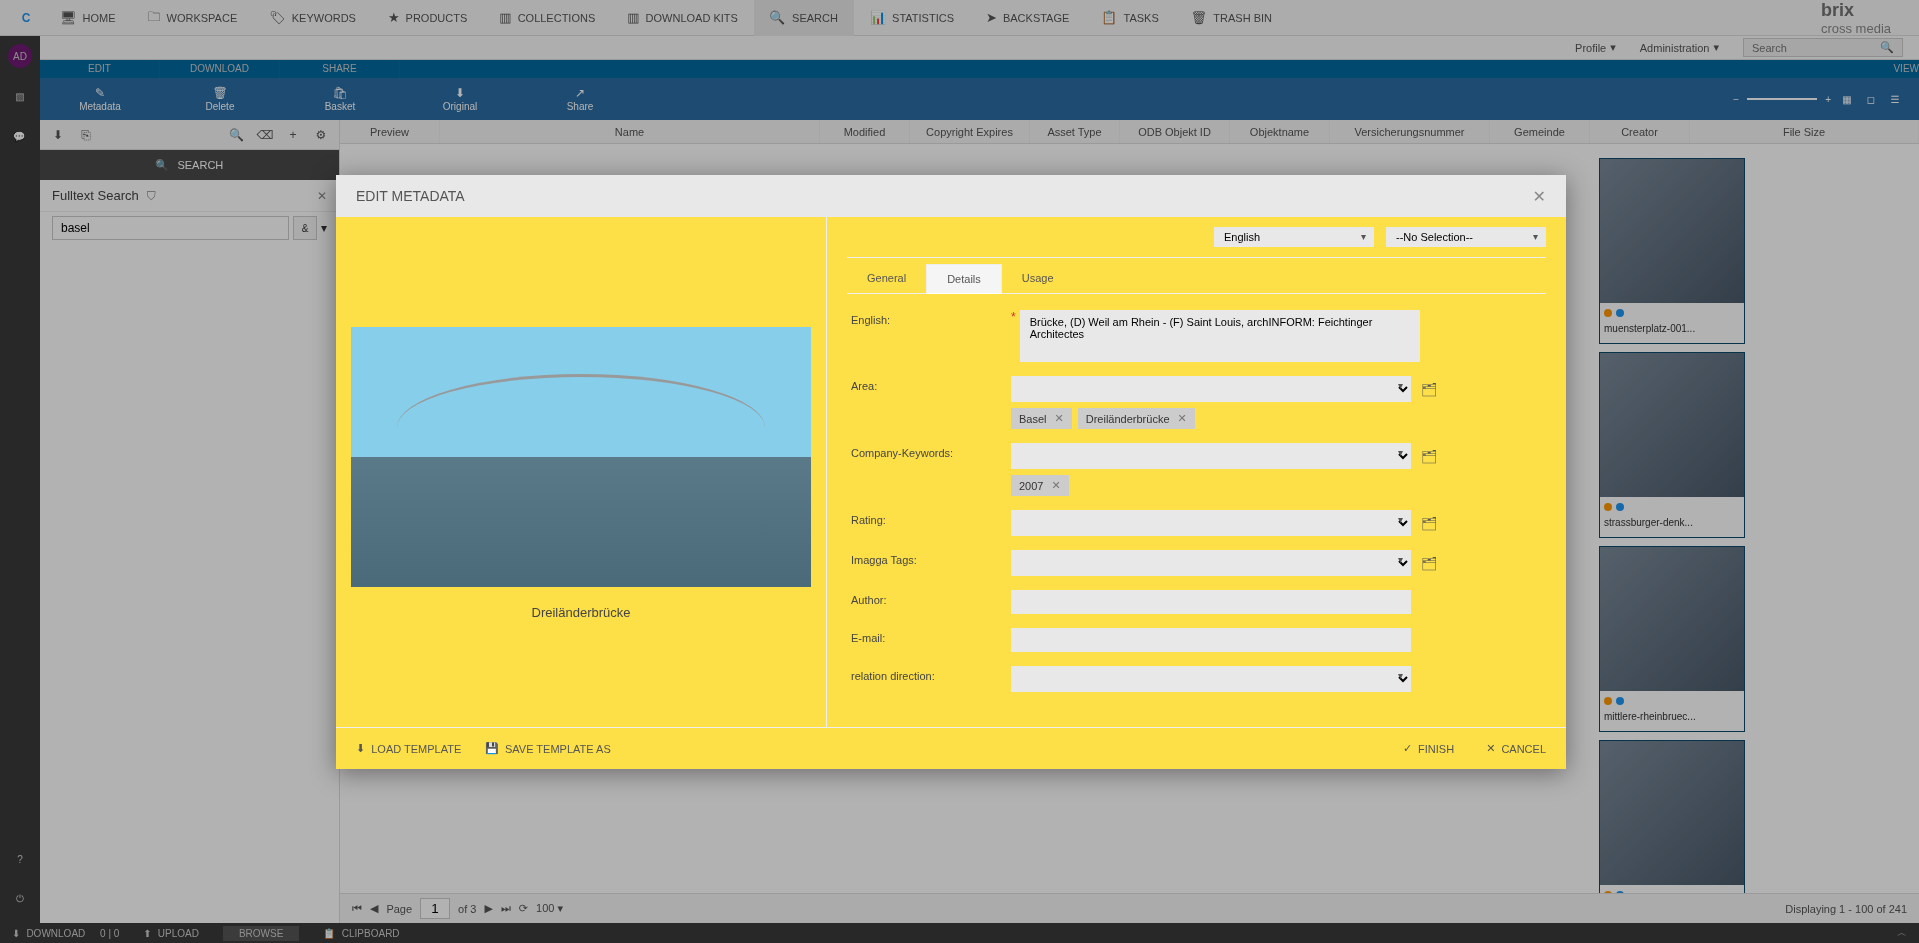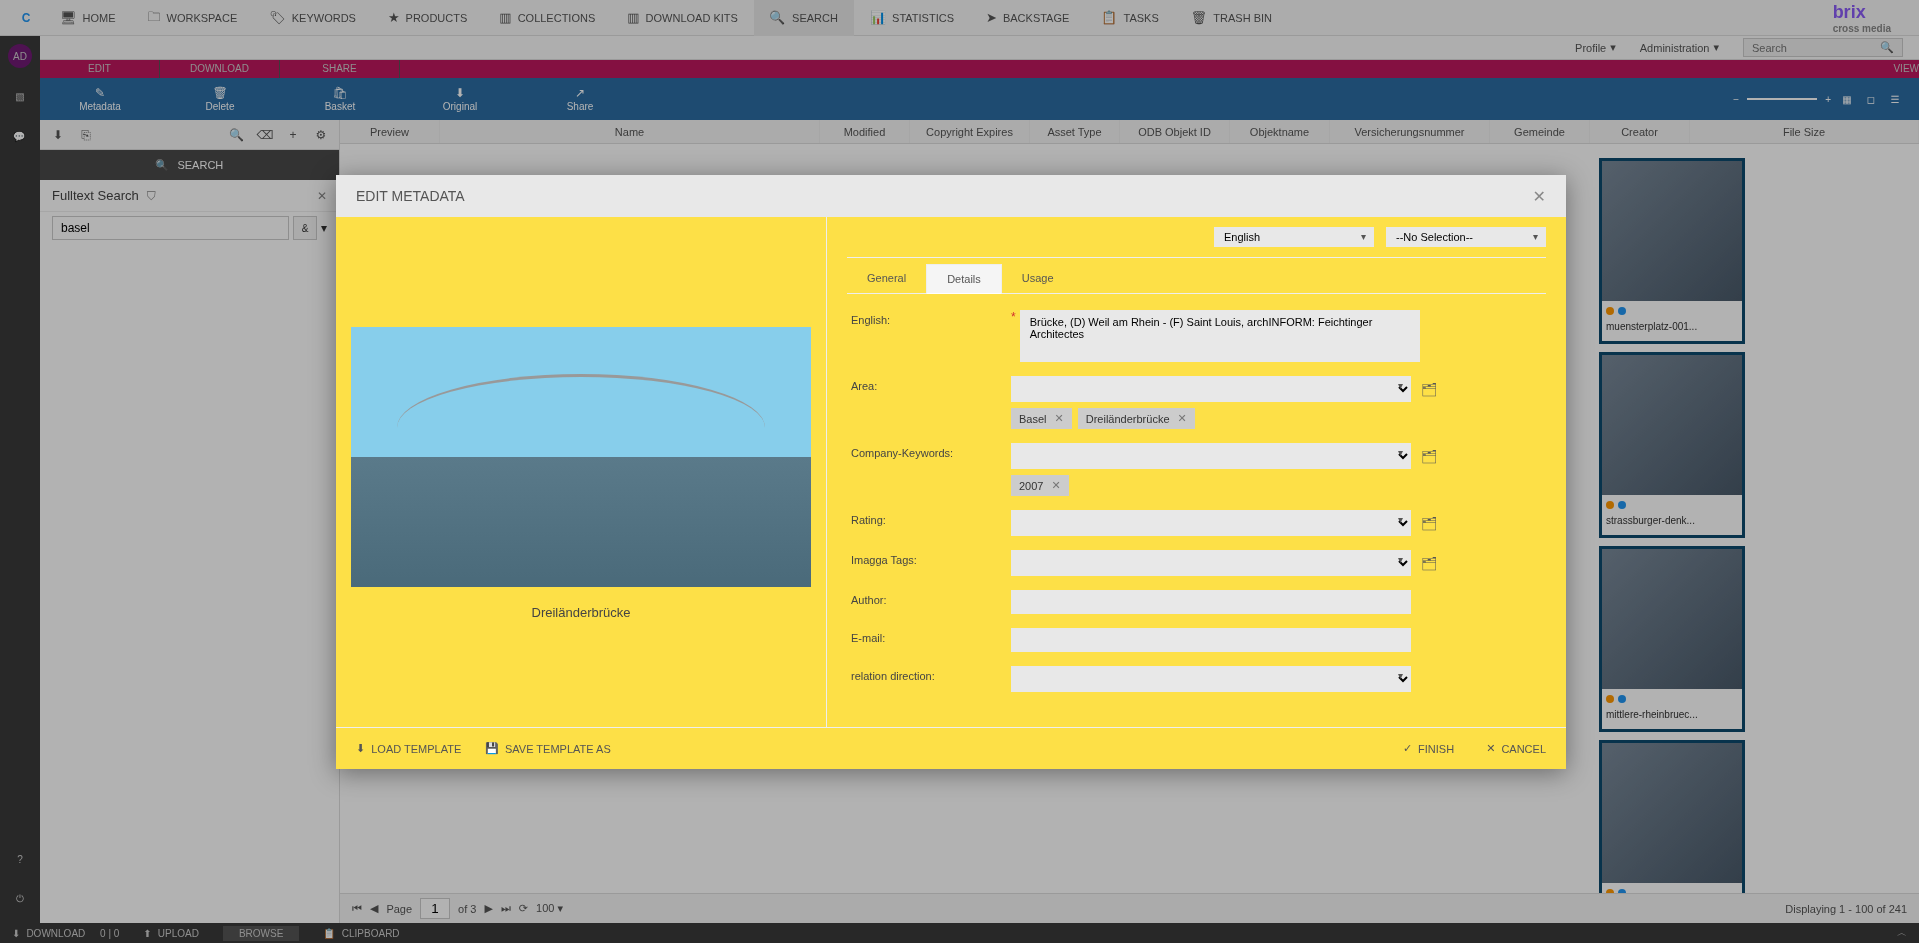--- a/index.html
+++ b/index.html
@@ -7,36 +7,36 @@
 
 .overlay { position: absolute; top: 0; left: 0; right: 0; bottom: 0; background: rgba(0,0,0,0.3); z-index: 100; }
 
 
 .topnav { height: 36px; background: #f7f7f7; border-bottom: 1px solid #ddd; display: flex; align-items: center; padding: 0 8px; }
 .topnav-logo { width: 36px; height: 36px; display: flex; align-items: center; justify-content: center; color: #2196F3; font-weight: bold; }
 .topnav-item { display: flex; align-items: center; gap: 6px; padding: 0 16px; height: 36px; color: #555; cursor: pointer; font-size: 11px; }
 .topnav-item.active { background: #e8e8e8; }
 .topnav-item .nav-icon { font-size: 13px; }
 .brand { margin-left: auto; padding-right: 20px; font-size: 18px; font-weight: bold; }
-.brand .brix { color: #8b5cf6; }
-.brand .tagline { font-size: 10px; color: #888; font-weight: bold; display: block; }
+.brand .brix { color: #737373; }
+.brand .tagline { font-size: 13px; color: #888; font-weight: normal; display: block; }
 
 
 .secondbar { height: 24px; background: #fafafa; border-bottom: 1px solid #ddd; display: flex; align-items: center; justify-content: flex-end; padding: 0 16px; gap: 24px; font-size: 11px; color: #555; }
 .secondbar-item { display: flex; align-items: center; gap: 4px; cursor: pointer; }
 .searchbox-top { background: #eee; border: 1px solid #ccc; padding: 2px 8px; width: 160px; display: flex; align-items: center; }
 .searchbox-top input { border: none; background: transparent; font-size: 11px; width: 100%; outline: none; }
 
 
 .leftrail { position: absolute; left: 0; top: 36px; bottom: 20px; width: 40px; background: #3a3a3a; display: flex; flex-direction: column; align-items: center; padding-top: 8px; gap: 16px; }
 .leftrail-item { width: 24px; height: 24px; border-radius: 50%; background: #701a75; color: #ccc; display: flex; align-items: center; justify-content: center; font-size: 10px; cursor: pointer; }
 .leftrail-bottom { margin-top: auto; margin-bottom: 12px; display: flex; flex-direction: column; gap: 16px; }
 
 
-.modebar { position: absolute; left: 40px; top: 60px; right: 0; height: 18px; background: #be185d; display: flex; color: #ccc; font-size: 10px; }
+.modebar { position: absolute; left: 40px; top: 60px; right: 0; height: 18px; background: #0369a1; display: flex; color: #ccc; font-size: 10px; }
 .modebar-left { display: flex; }
 .modebar-cell { width: 120px; text-align: center; line-height: 18px; border-right: 1px solid #555; }
 .modebar-right { margin-left: auto; width: 180px; text-align: right; line-height: 18px; }
 
 
 .actionbar { position: absolute; left: 40px; top: 78px; right: 0; height: 42px; background: #2b6ca3; display: flex; align-items: center; color: #fff; font-size: 10px; }
 .action-btn { display: flex; flex-direction: column; align-items: center; justify-content: center; width: 120px; height: 42px; cursor: pointer; gap: 1px; }
 .action-btn .icon { font-size: 12px; }
 .actionbar-right { margin-left: auto; display: flex; align-items: center; gap: 8px; padding-right: 16px; }
 .view-icon { width: 16px; height: 16px; display: flex; align-items: center; justify-content: center; cursor: pointer; }
@@ -51,21 +51,21 @@
 .side-fulltext-label { font-size: 13px; color: #444; }
 .side-input-row { padding: 4px 12px 12px; display: flex; gap: 4px; }
 .side-input-row input { flex: 1; border: 1px solid #ccc; padding: 4px 8px; font-size: 12px; }
 .side-input-and { width: 24px; height: 24px; border: 1px solid #ccc; display: flex; align-items: center; justify-content: center; font-size: 10px; background: #f5f5f5; }
 
 
 .gridarea { position: absolute; left: 340px; top: 120px; right: 0; bottom: 40px; background: #fff; }
 .grid-header { height: 24px; background: #f5f5f5; border-bottom: 1px solid #ddd; display: flex; font-size: 11px; color: #555; }
 .grid-col { border-right: 1px solid #eee; line-height: 24px; text-align: center; padding: 0 4px; overflow: hidden; }
 .grid-body { display: flex; flex-wrap: wrap; gap: 8px; padding: 8px; }
-.thumb { width: 146px; height: 186px; border: 3px solid #0c4a6e; display: flex; flex-direction: column; }
+.thumb { width: 146px; height: 186px; border: 1px solid #0c4a6e; display: flex; flex-direction: column; }
 .thumb-img { flex: 1; background: linear-gradient(135deg, #7a8a9a, #4a5a6a); }
 .thumb-meta { height: 20px; display: flex; align-items: center; gap: 4px; padding: 0 4px; font-size: 10px; }
 .thumb-name { height: 20px; font-size: 10px; padding: 0 4px; overflow: hidden; text-overflow: ellipsis; white-space: nowrap; }
 .meta-dot { width: 8px; height: 8px; border-radius: 50%; }
 .dot-orange { background: #ff9800; }
 .dot-blue { background: #2196F3; }
 
 
 .pagination { position: absolute; left: 340px; right: 0; bottom: 20px; height: 30px; background: #f5f5f5; border-top: 1px solid #ddd; display: flex; align-items: center; padding: 0 12px; font-size: 11px; color: #555; gap: 8px; }
 .pag-input { width: 30px; border: 1px solid #ccc; text-align: center; padding: 2px; }

